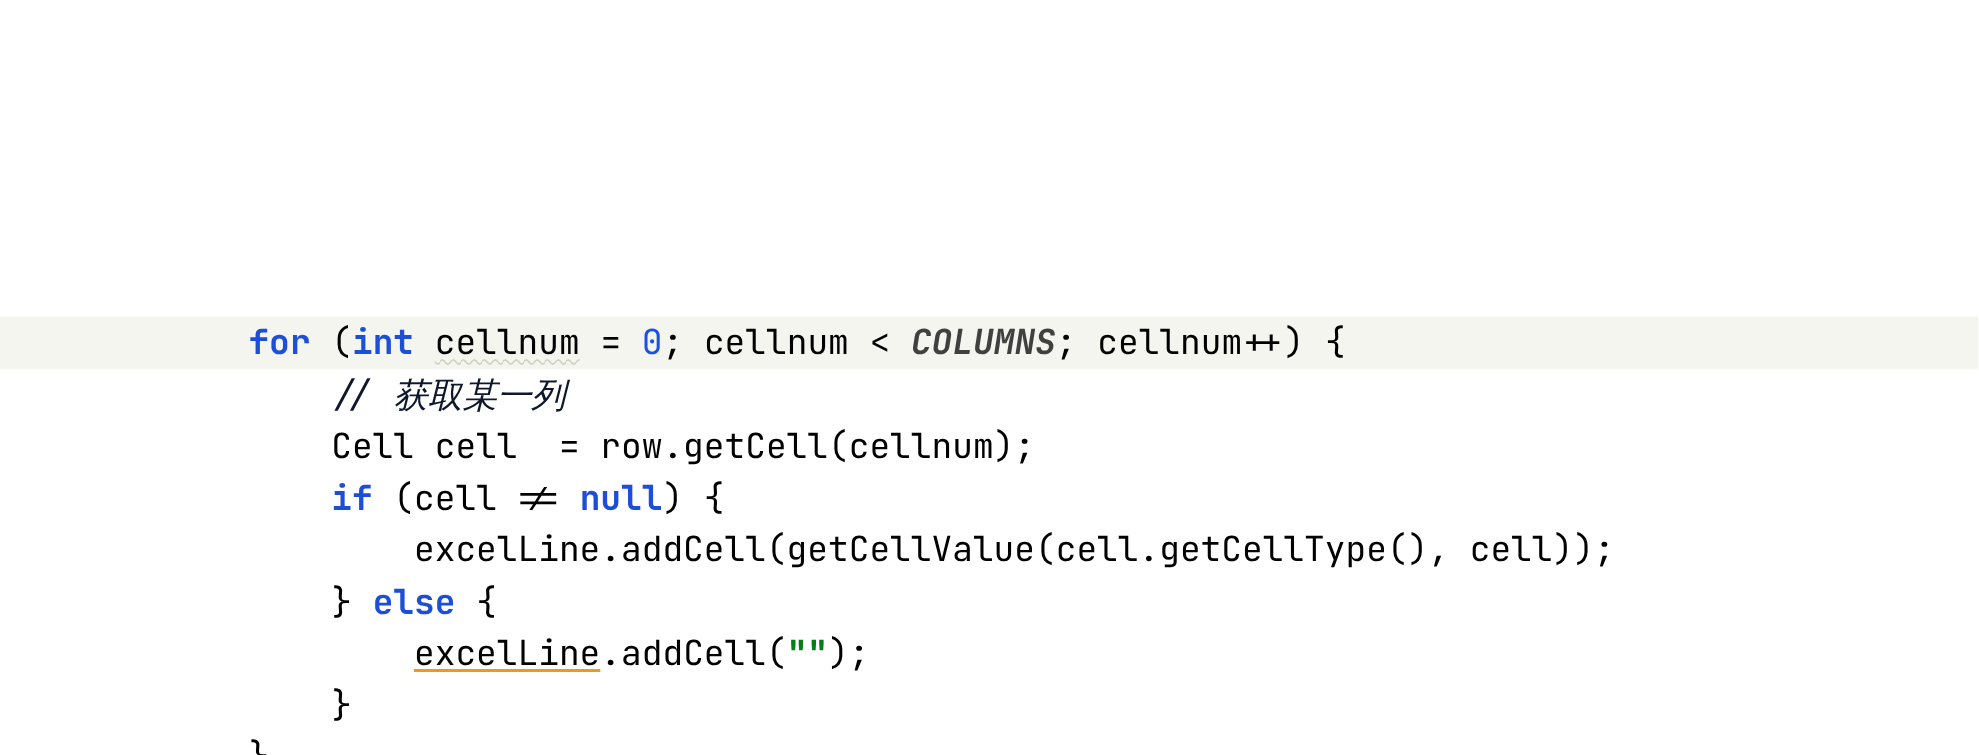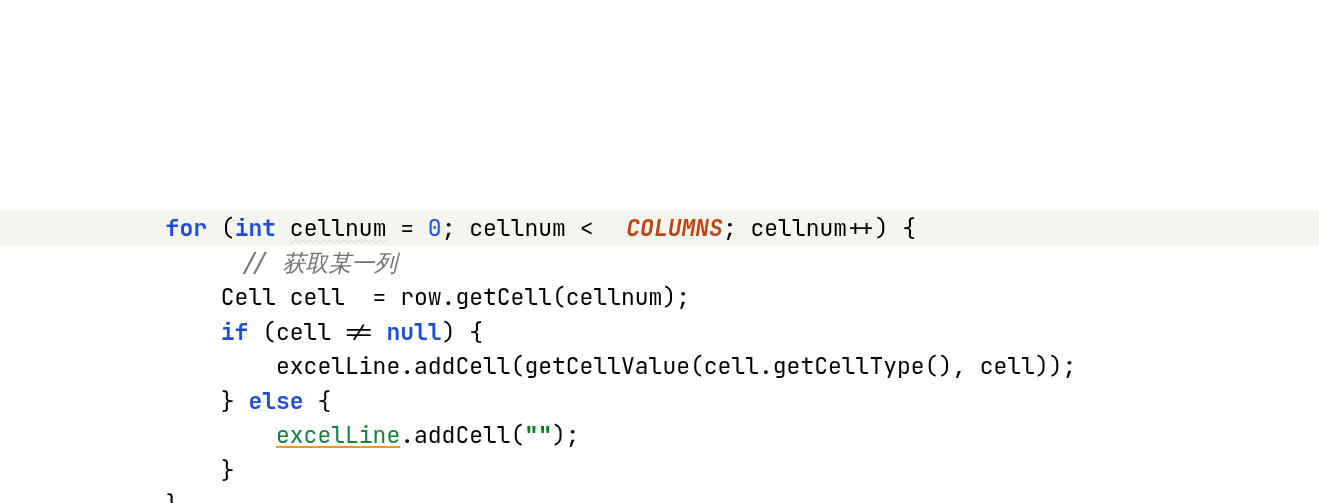--- a/index.html
+++ b/index.html
@@ -23,32 +23,32 @@
     }
     .line {
       display: block;
       padding-left: 0;
     }
     .bg-highlight {
       background: #f5f5f0;
     }
     .kw { color: #1d4ed8; font-weight: bold; }
     .num { color: #1750eb; }
-    .const { color: #c2410c; font-style: italic; font-weight: bold; margin-left: 19px; }
+    .const { color: #404040; font-style: italic; font-weight: bold; }
     .str { color: #067d17; font-weight: bold; }
-    .comment { color: #737373; font-style: italic; margin-left: 20px; }
+    .comment { color: #0f172a; font-style: italic; }
     .var-hint {
       text-decoration-line: underline;
       text-decoration-style: wavy;
       text-decoration-color: #d0d0c0;
       text-decoration-thickness: 1px;
       text-underline-offset: 3px;
     }
     .warn-link {
-      color: #15803d;
+      color: #000000;
       text-decoration: underline;
       text-decoration-color: #f49810;
       text-decoration-thickness: 2px;
       text-underline-offset: 3px;
     }
     .plain { color: #000000; }
   </style>
 </head>
 <body>
 

